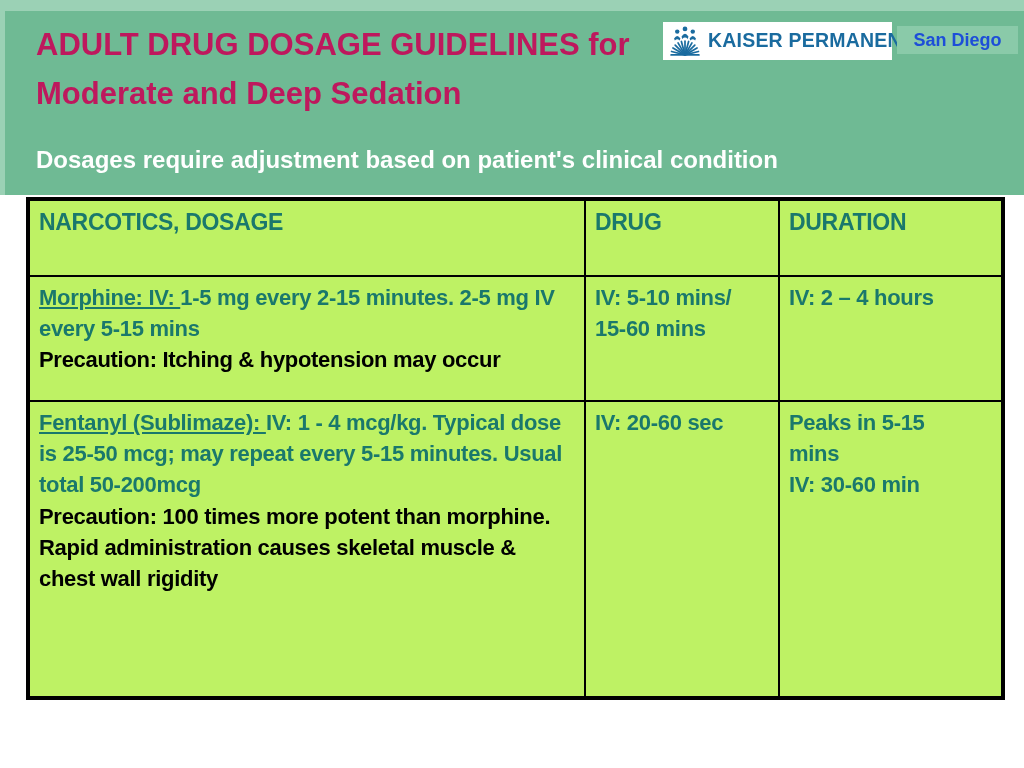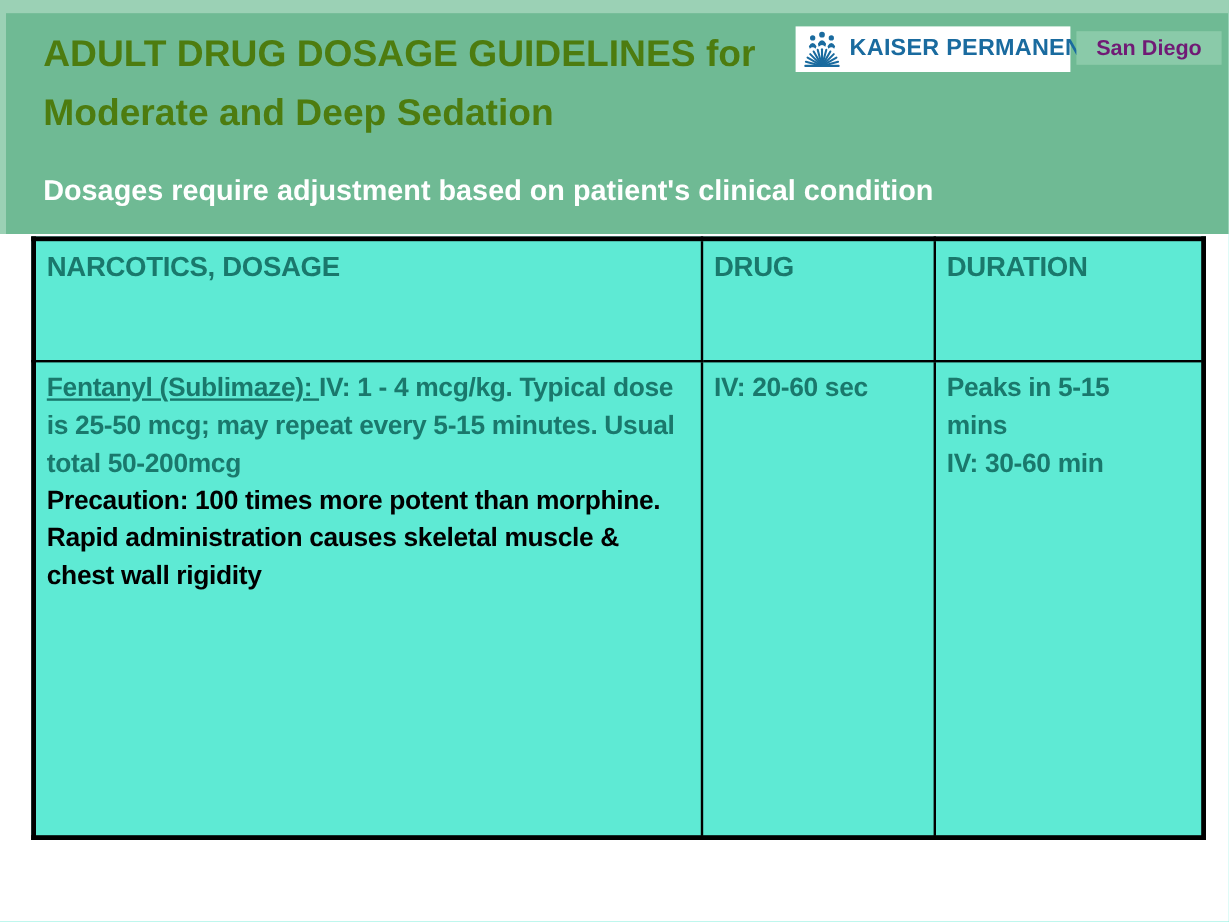--- a/index.html
+++ b/index.html
@@ -6,41 +6,41 @@
   body {
     width:1024px; height:768px; position:relative; overflow:hidden;
     background:#ffffff;
     font-family:"Liberation Sans", sans-serif;
   }
   
   .band { position:absolute; left:0; top:0; width:1024px; height:195px; background:#6FBA94; }
   .band-top-strip { position:absolute; left:0; top:0; width:1024px; height:11px; background:#9BD1B5; }
   .band-left-strip { position:absolute; left:0; top:0; width:5px; height:195px; background:#9BD1B5; }
 
-  .title-line { position:absolute; left:36px; margin:0; color:#4d7c0f; font-weight:bold;
+  .title-line { position:absolute; left:36px; margin:0; color:#be185d; font-weight:bold;
     font-size:31px; letter-spacing:0; white-space:nowrap; }
   .title-1 { top:27px; }
   .title-2 { top:76px; }
   .subtitle { position:absolute; left:36px; top:146px; margin:0; color:#ffffff;
     font-weight:bold; font-size:24px; white-space:nowrap; }
 
   
   .logo-box { position:absolute; left:663px; top:22px; width:229px; height:38px;
     background:#ffffff; display:flex; align-items:center; padding-left:4px; box-sizing:border-box; }
   .logo-icon { width:36px; height:32px; flex:0 0 auto; }
   .logo-text { color:#1A6B9F; font-weight:bold; font-size:19.5px; letter-spacing:0.2px;
     margin-left:5px; white-space:nowrap; }
   .logo-reg { color:#1A6B9F; font-size:8px; vertical-align:sub; margin-left:1px; }
   .location-badge { position:absolute; left:897px; top:26px; width:121px; height:28px;
     background:#8ACAA9; display:flex; align-items:center; justify-content:center;
-    color:#701a75; font-weight:bold; font-size:18px; }
+    color:#1d4ed8; font-weight:bold; font-size:18px; }
 
   
   table.dosage { position:absolute; left:26px; top:197px; width:975px; height:503px;
-    border-collapse:collapse; table-layout:fixed; background:#5eead4;
+    border-collapse:collapse; table-layout:fixed; background:#bef264;
     border:4px solid #000000; }
   table.dosage th, table.dosage td {
     border:2px solid #000000; vertical-align:top; text-align:left;
     padding:5px 9px 4px 9px;
     font-weight:bold; font-size:22px; letter-spacing:-0.3px; line-height:1.42;
     color:#1A786C;
   }
   table.dosage th { font-size:23px; }
   .cell-p { margin:0; }
   .drug-label { text-decoration:underline; }
@@ -96,20 +96,31 @@
       <col style="width:194px">
       <col style="width:224px">
   </colgroup>
   <tbody>
       <tr style="height:64px">
     <th>NARCOTICS, DOSAGE</th>
     <th>DRUG</th>
     <th>DURATION</th>
   </tr>
 
+  <tr style="height:99px">
+    <td>
+      <p class="cell-p">
+        <span class="drug-label">Morphine: IV: </span><span>1-5 mg every 2-15 minutes. 2-5 mg IV every 5-15 mins</span>
+      </p>
+      <p class="cell-p precaution">Precaution: Itching &amp; hypotension may occur</p>
+    </td>
+    <td class="pre">IV: 5-10 mins/
+15-60 mins</td>
+    <td class="pre">IV: 2 – 4 hours</td>
+  </tr>
 
   <tr style="height:248px">
     <td>
       <p class="cell-p">
         <span class="drug-label">Fentanyl (Sublimaze): </span><span>IV: 1 - 4 mcg/kg. Typical dose is 25-50 mcg; may repeat every 5-15 minutes. Usual total 50-200mcg</span>
       </p>
       <p class="cell-p precaution">Precaution: 100 times more potent than morphine. Rapid administration causes skeletal muscle &amp; chest wall rigidity</p>
     </td>
     <td class="pre">IV: 20-60 sec</td>
     <td class="pre">Peaks in 5-15

